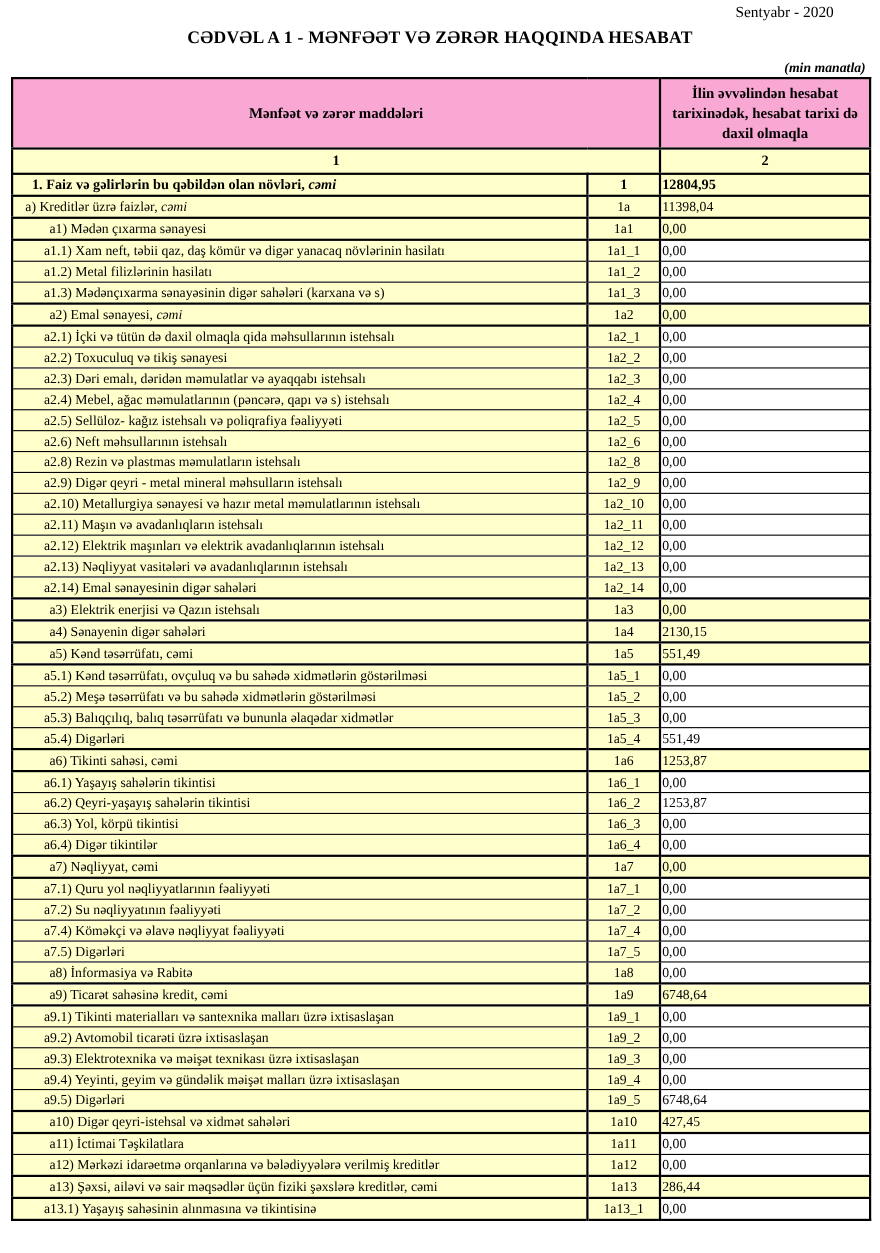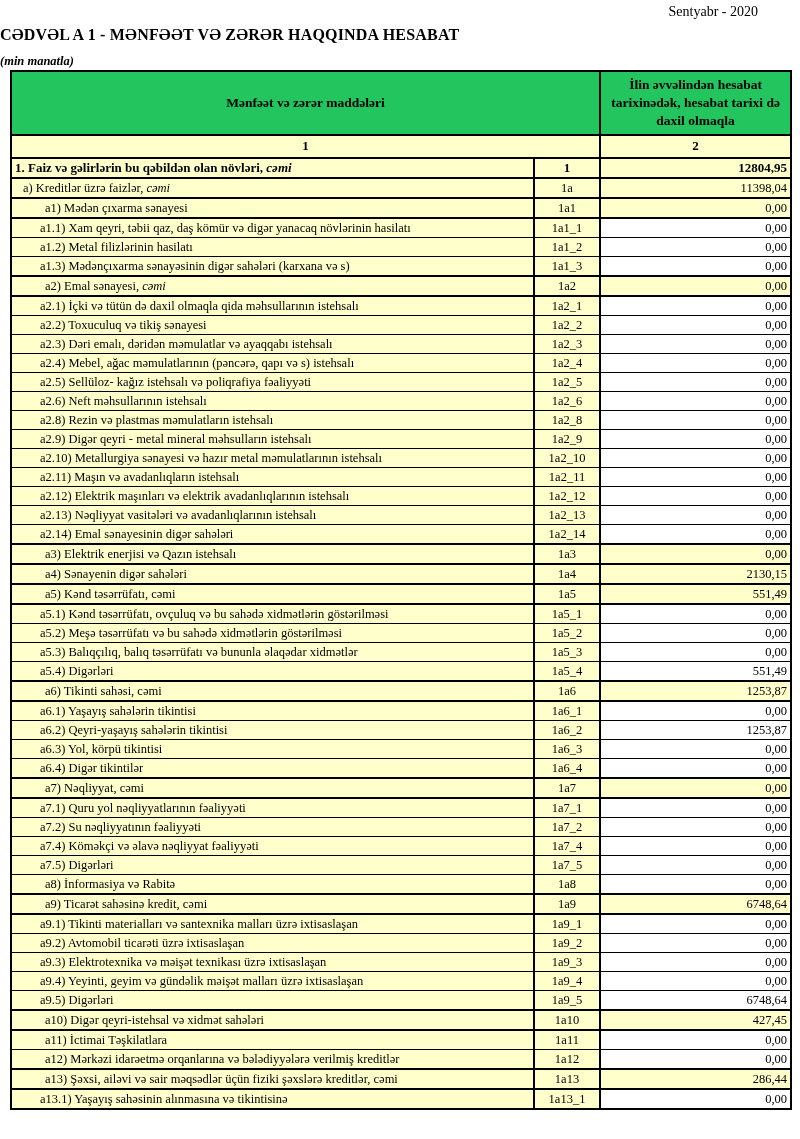--- a/index.html
+++ b/index.html
@@ -1,46 +1,46 @@
 <!DOCTYPE html>
 <html><head>
 <meta charset="utf-8">
 <style>
   html,body { margin:0; padding:0; background:#ffffff; }
   body { width:800px; font-family:"Liberation Serif", serif; color:#000; }
   .page { padding-top:4px; }
 
   .period   { text-align:right; font-size:14px; padding-right:42px; line-height:1.1; }
-  .title    { text-align:left; font-weight:bold; font-size:16px; margin-top:7px; letter-spacing:.2px; }
-  .unitnote { text-align:left; font-style:italic; font-weight:bold; font-size:12.5px; margin-top:11px; padding-right:13px; line-height:1; }
+  .title    { text-align:center; font-weight:bold; font-size:16px; margin-top:7px; letter-spacing:.2px; }
+  .unitnote { text-align:right; font-style:italic; font-weight:bold; font-size:12.5px; margin-top:11px; padding-right:13px; line-height:1; }
 
   table.report { border-collapse:collapse; table-layout:fixed; width:780px; margin:2px 10px 0 10px; border:2px solid #000; }
   .report th, .report td { border:1px solid #000; overflow:hidden; }
 
   col.c-label { width:523px; }
   col.c-code  { width:66px; }
   col.c-value { width:191px; }
 
-  thead th { background:#22c55e; font-weight:bold; font-size:13.5px; text-align:center; vertical-align:middle; }
+  thead th { background:#f9a8d4; font-weight:bold; font-size:13.5px; text-align:center; vertical-align:middle; }
   thead tr.head-main th { height:58px; border-bottom-width:2px; line-height:1.35; padding:2px 6px; }
   thead tr.head-num td  { background:#FFFFCC; font-weight:bold; font-size:13px; text-align:center; height:19px; border-bottom-width:2px; }
 
   th.value-head, td.num-value, td.value-cell { border-left-width:2px; }
   td.code-cell, td.num-items { border-left-width:2px; }
 
   tbody td { height:18px; font-size:12.5px; line-height:1; padding-top:0; padding-bottom:0; }
   td.label-cell { background:#FFFFCC; white-space:nowrap; text-align:left; }
   td.code-cell  { background:#FFFFCC; text-align:center; }
-  td.value-cell { background:#FFFFFF; text-align:right; padding-right:3px;margin-top:48px; }
+  td.value-cell { background:#FFFFFF; text-align:left; padding-right:3px;margin-top:48px; }
 
   tr.group td.value-cell { background:#FFFFCC; }
   tr.group td { border-top-width:2px; border-bottom-width:2px; }
   tr.bold td  { font-weight:bold; font-size:13px; }
 
-  td.lvl0 { padding-left:3px;  }
+  td.lvl0 { padding-left:17px;  }
   td.lvl1 { padding-left:11px; }
   td.lvl2 { padding-left:33px; }
   td.lvl3 { padding-left:28px; }
   em { font-style:italic; }
 </style>
 </head>
 <body>
 
 <div class="page">
   <div class="period">Sentyabr - 2020</div>
@@ -73,21 +73,21 @@
           <td class="label-cell lvl1">a) Kreditlər üzrə faizlər, <em>cəmi</em></td>
           <td class="code-cell">1a</td>
           <td class="value-cell">11398,04</td>
         </tr>
         <tr class="group">
           <td class="label-cell lvl2">a1) Mədən çıxarma sənayesi</td>
           <td class="code-cell">1a1</td>
           <td class="value-cell">0,00</td>
         </tr>
         <tr class="">
-          <td class="label-cell lvl3">a1.1) Xam qeyri, təbii qaz, daş kömür və digər yanacaq növlərinin hasilatı</td>
+          <td class="label-cell lvl3">a1.1) Xam neft, təbii qaz, daş kömür və digər yanacaq növlərinin hasilatı</td>
           <td class="code-cell">1a1_1</td>
           <td class="value-cell">0,00</td>
         </tr>
         <tr class="">
           <td class="label-cell lvl3">a1.2) Metal filizlərinin hasilatı</td>
           <td class="code-cell">1a1_2</td>
           <td class="value-cell">0,00</td>
         </tr>
         <tr class="">
           <td class="label-cell lvl3">a1.3) Mədənçıxarma sənayəsinin digər sahələri (karxana və s)</td>

